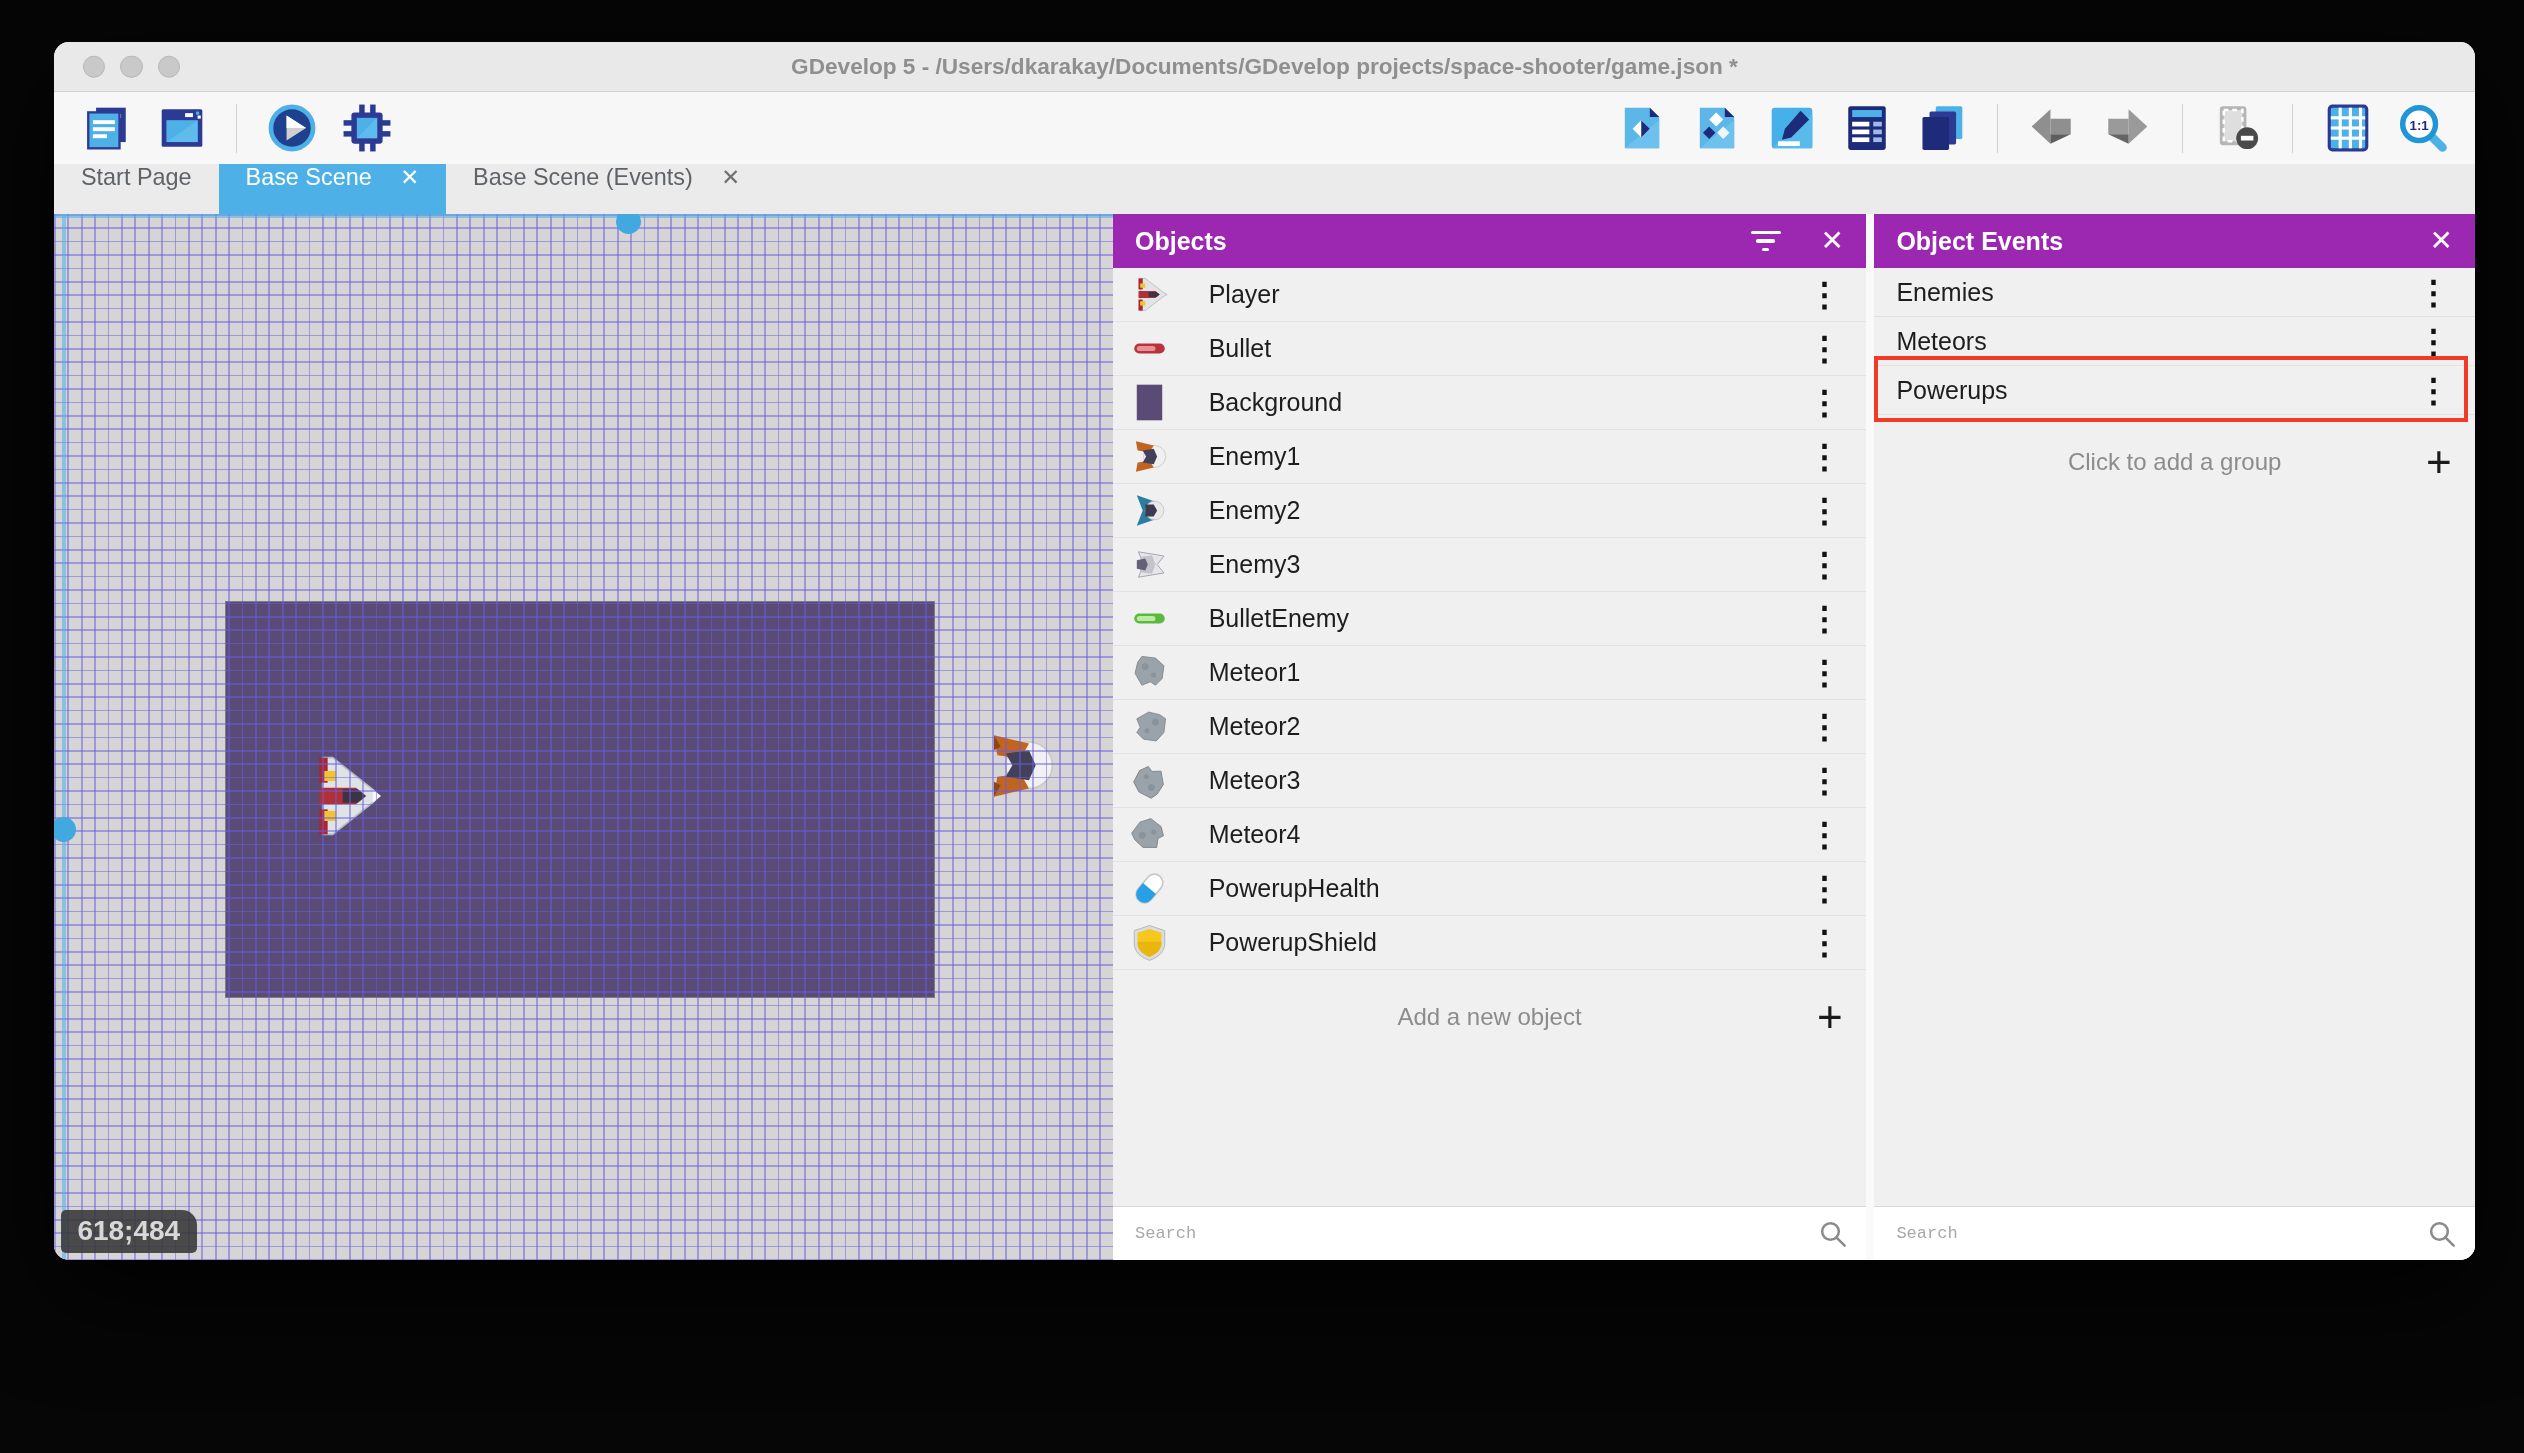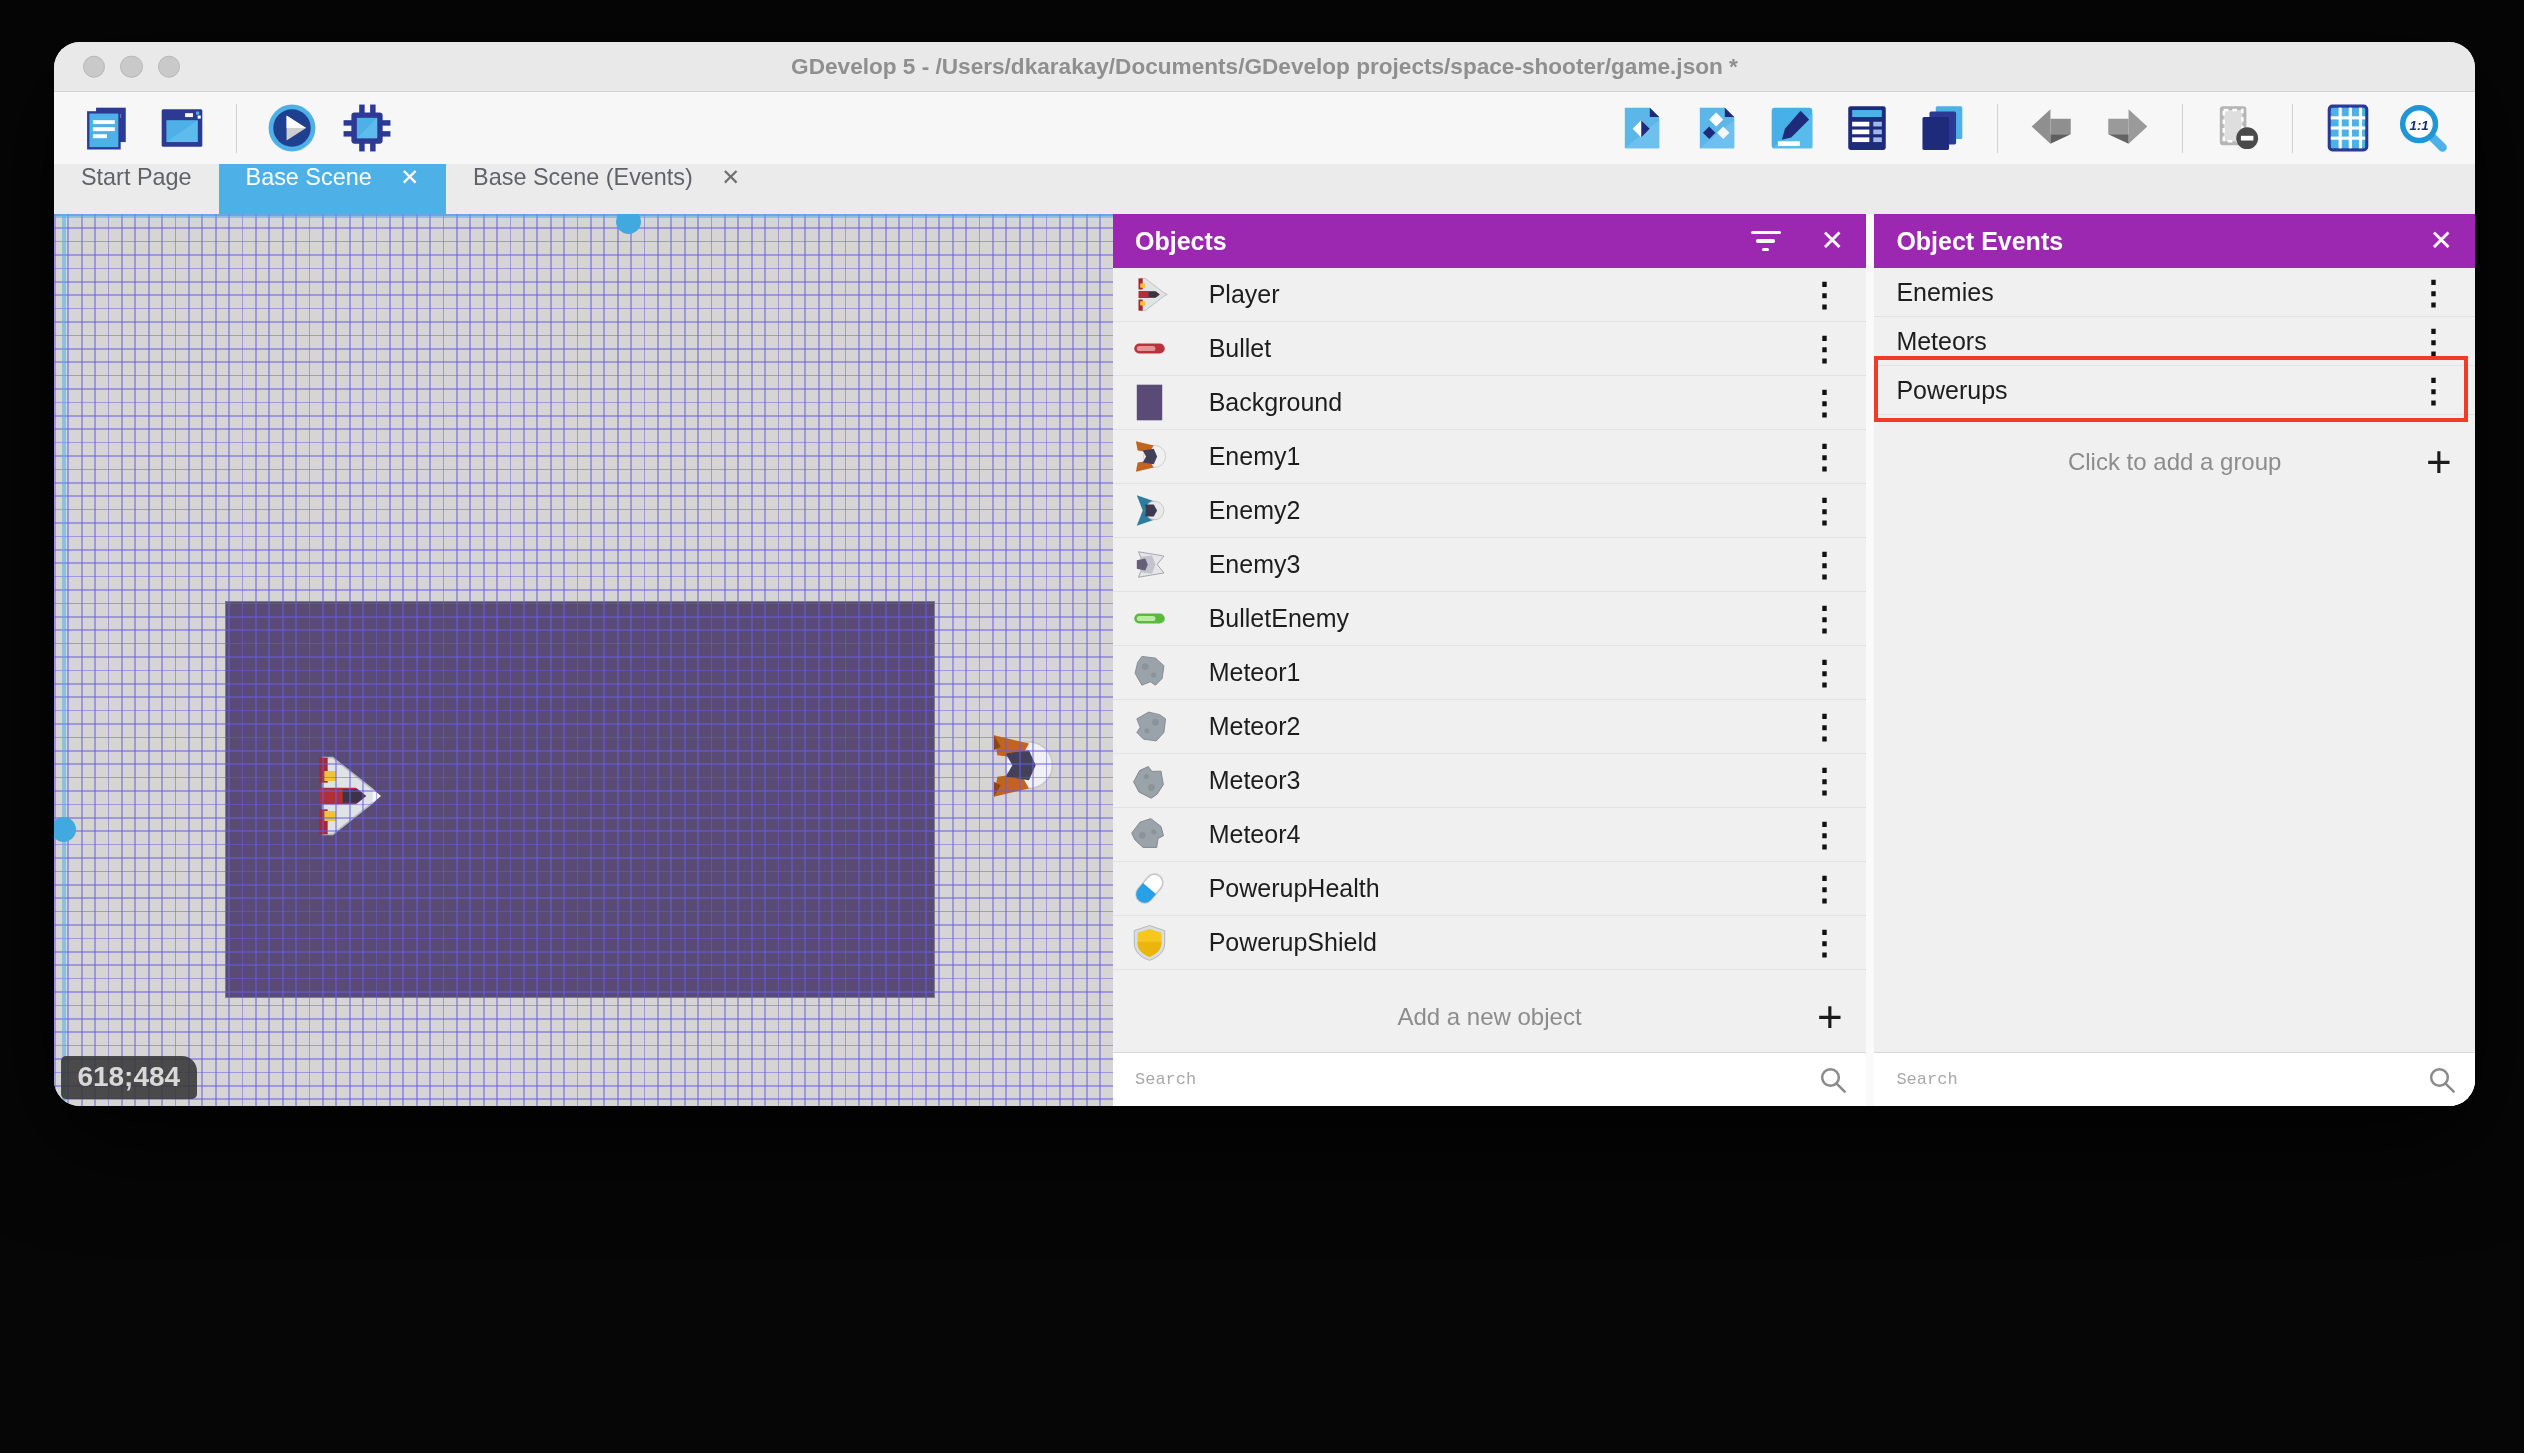--- a/index.html
+++ b/index.html
@@ -1,32 +1,32 @@
 <!DOCTYPE html>
 <html style="font-size:13.4px"><head>
 <meta charset="utf-8">
 <style>
   * { margin:0; padding:0; box-sizing:border-box; }
   html,body { width:2525px; height:1453px; background:#060606; font-family:"Liberation Sans",sans-serif; overflow:hidden; }
   body { position:relative; }
 
-  .window { position:absolute; left:54px; top:42px; width:2421px; height:1064px;
-    background:#f0f0f0; border-radius:26px; overflow:hidden;
+  .window { position:absolute; left:54px; top:42px; width:2421px; height:1218px;
+    background:#f0f0f0; border-radius:15px; overflow:hidden;
     box-shadow:0 33px 100px rgba(0,0,0,.85); display:flex; flex-direction:column; }
 
   
   .titlebar { height:50px; background:#e9e9e9; border-bottom:0.8px solid #d2d2d2; position:relative; flex:none; }
   .traffic-lights { position:absolute; left:28.5px; top:50%; transform:translateY(-50%); display:flex; gap:15px; }
   .traffic-light { width:22.6px; height:22.6px; border-radius:50%; background:#c9c9c9; border:0.8px solid #b7b7b7; }
   .window-title { position:absolute; inset:0; display:flex; align-items:center; justify-content:center;
     font-size:22.6px; font-weight:bold; color:#8f8f8f; }
 
   
   .toolbar { height:72px; background:#f7f7f7; display:flex; align-items:center; justify-content:space-between;
-    padding:12px 25px; flex:none;font-style:italic; }
+    padding:12px 25px; flex:none; }
   .tool-group { display:flex; align-items:center; gap:20px; }
   .tool-divider { width:1.7px; height:49px; background:#d0d0d0; margin:0 6.7px; }
   .tool-btn { width:55px; height:55px; display:flex; align-items:center; justify-content:center; }
   .tool-btn svg { width:50px; height:50px; }
 
   
   .tabbar { height:50px; background:#ebebeb; display:flex; align-items:stretch; flex:none; }
   .tab { display:flex; align-items:flex-start; padding:0 27px; font-size:23.4px; color:#5f6368; gap:28.5px; cursor:default; }
   .tab.active { background:#4db1e8; color:#fff; }
   .tab-close { font-size:22.6px; color:#6f6f6f; }

